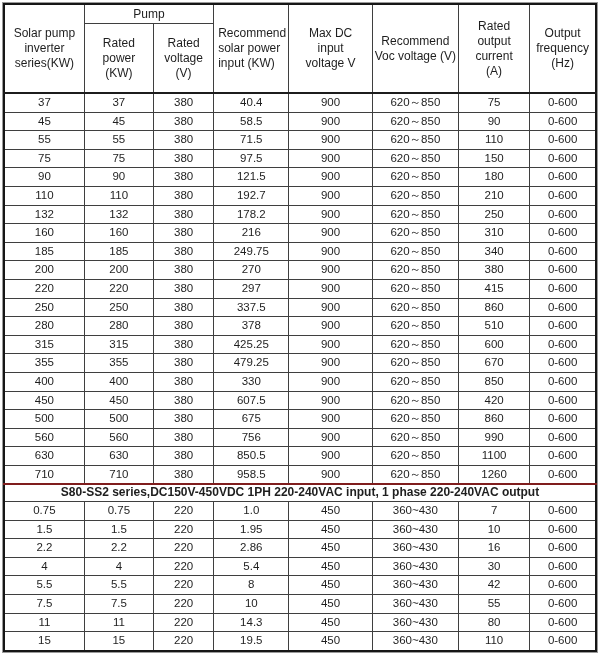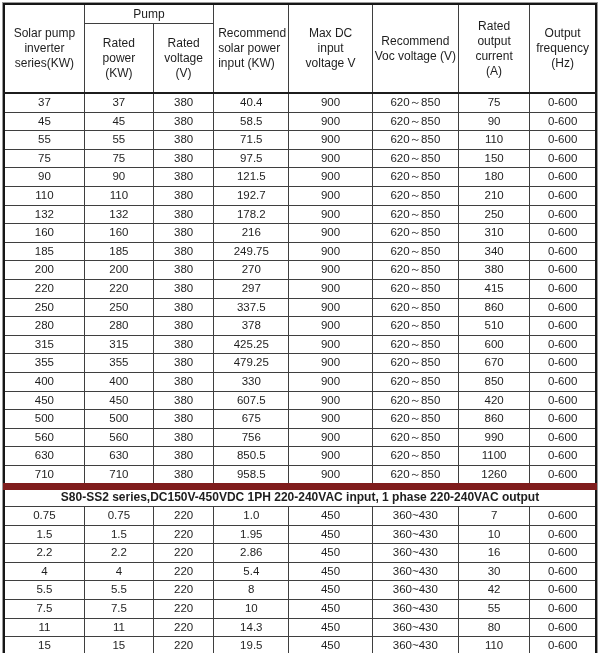--- a/index.html
+++ b/index.html
@@ -49,21 +49,21 @@
     padding-left: 4px;
     padding-right: 2px;
   }
   tbody td {
     font-size: 11.5px;
     height: 17.6px;
     line-height: 17.6px;
     white-space: nowrap;
   }
   tr.section-row td {
-    border-top: 7px solid #7f1d1d;
+    border-top: 2px solid #7f1d1d;
     font-weight: bold;
     font-size: 12px;
     height: 15.6px;
     line-height: 15.6px;
   }
 </style>
 </head>
 <body>
 
 <div class="page">

